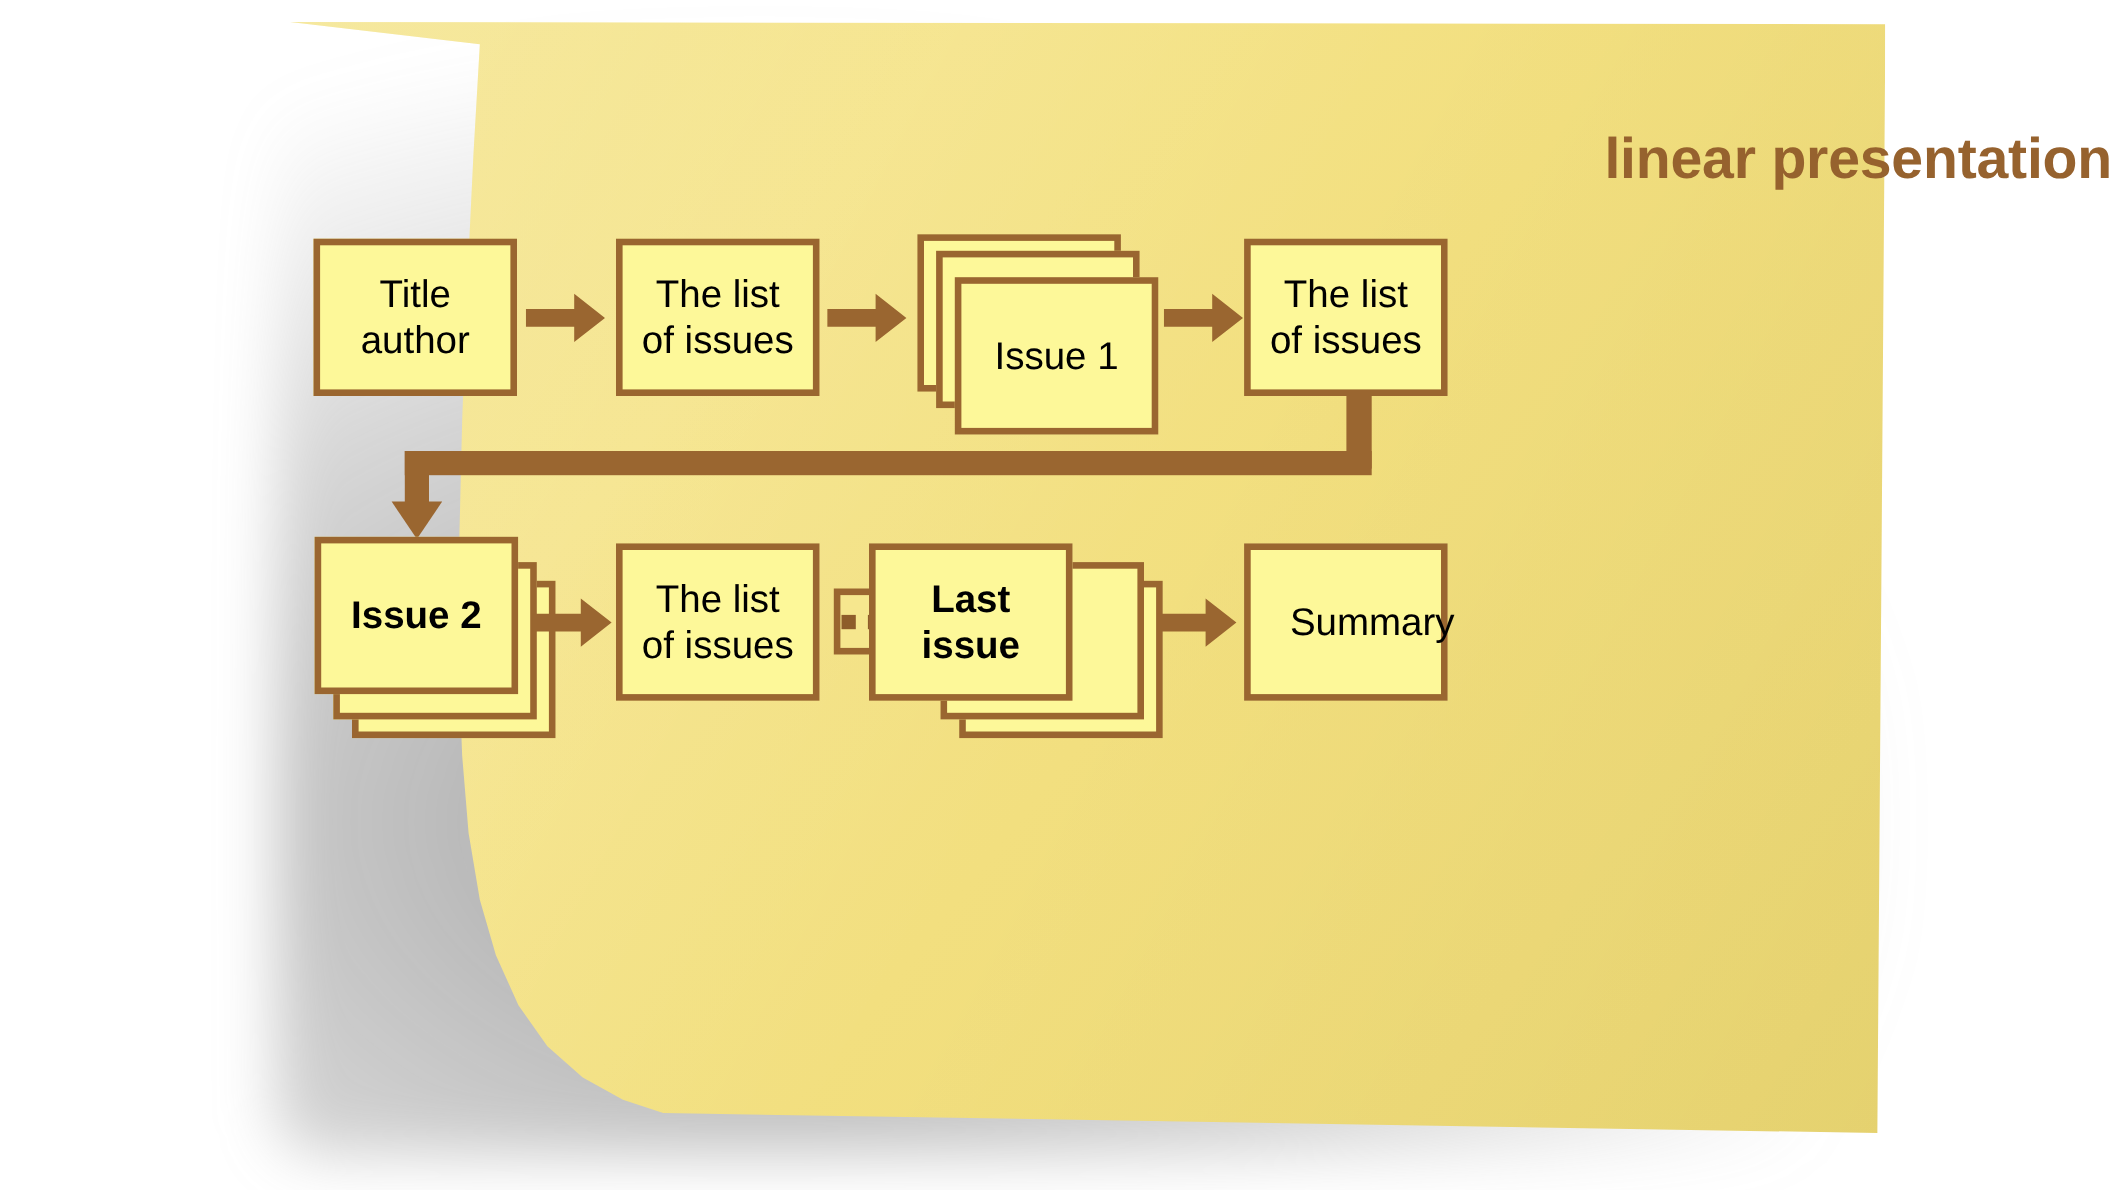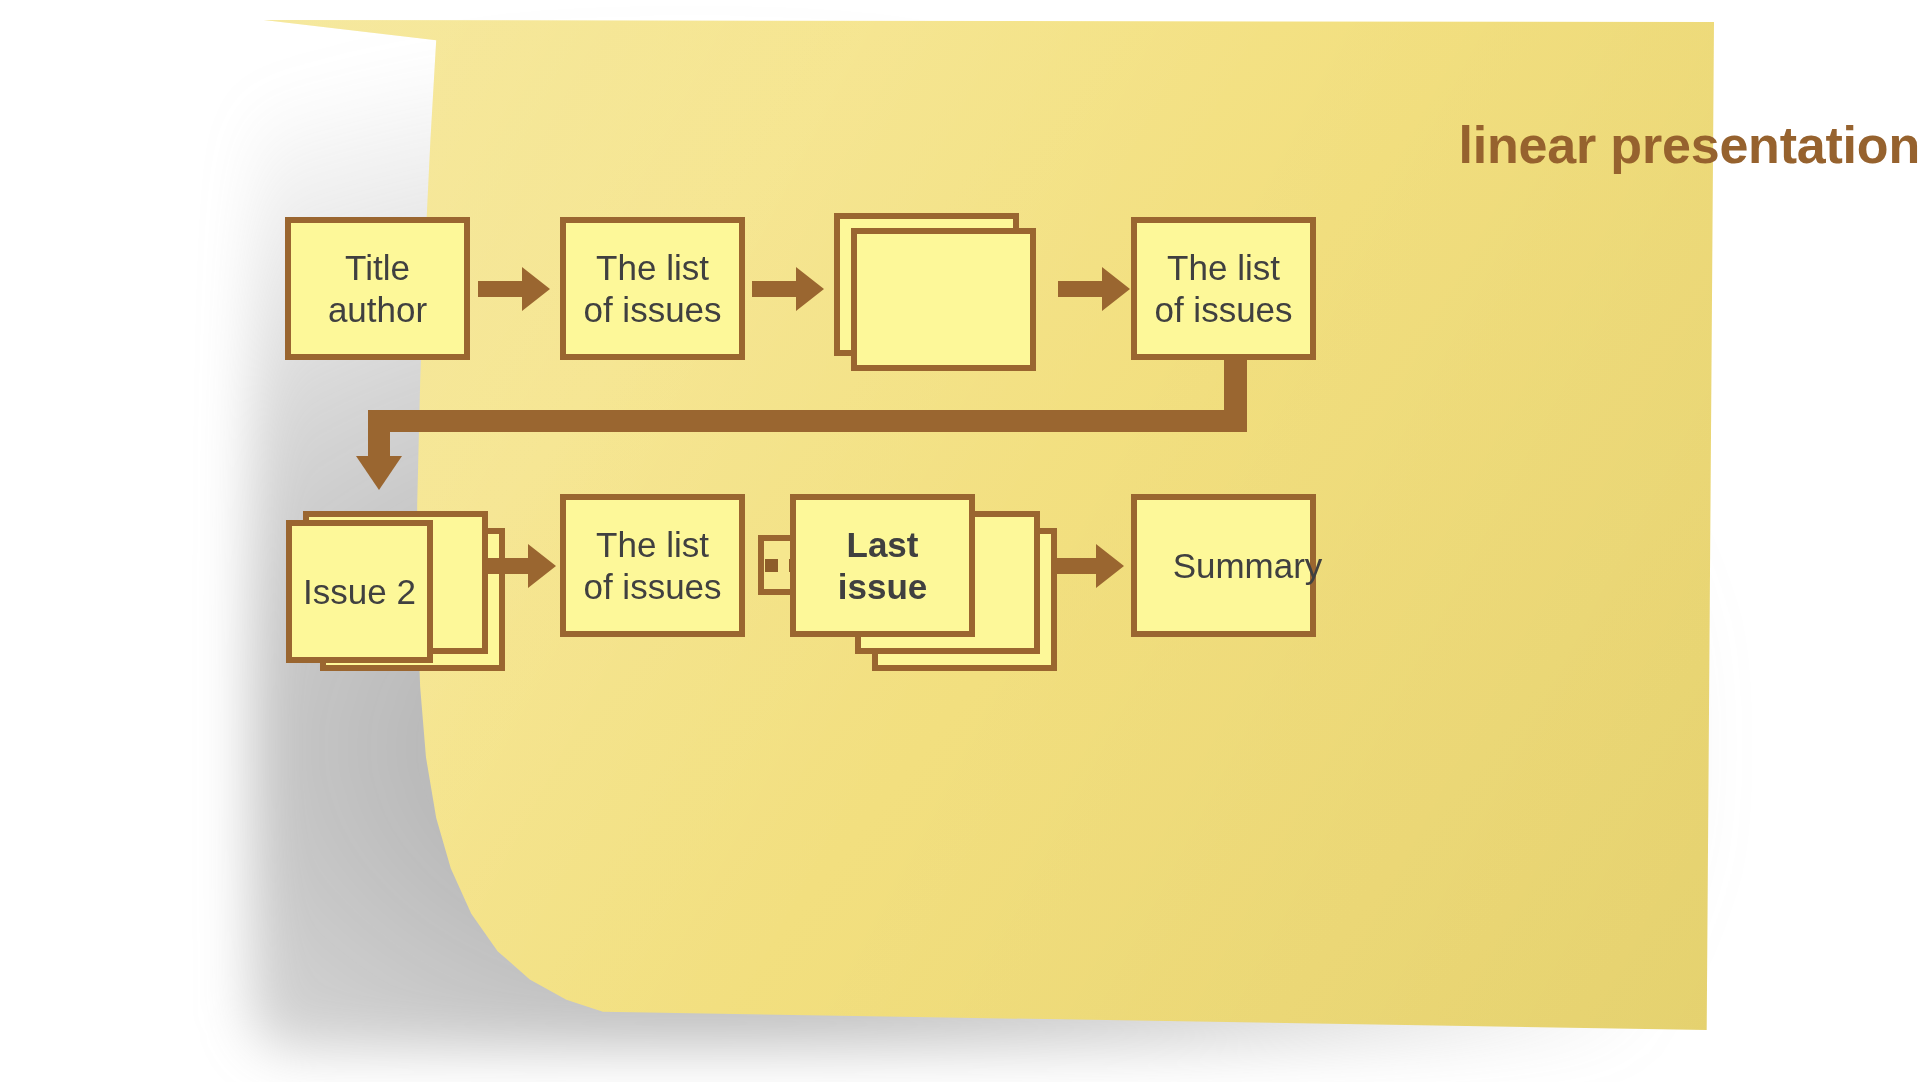--- a/index.html
+++ b/index.html
@@ -97,21 +97,21 @@
 
   
   .node {
     position: absolute;
     background: #fdf899;
     border: 6px solid #9a6630;
     display: flex;
     align-items: center;
     justify-content: center;
     text-align: center;
-    color: #404040;
+    color: #000000;
     font-size: 35px;
     line-height: 1.18;
     z-index: 6;
     white-space: pre-line;
   }
 
   
   .ghost {
     position: absolute;
     background: #fdf899;
@@ -166,20 +166,21 @@
 
     <div class="node" style="left:560px; top:217px; width:185px; height:143px;">The list
 of issues</div>
 
     <svg class="arrow" style="left:752px; top:264px;" width="74" height="50" viewBox="0 0 74 50">
       <path d="M0 17 H44 V3 L72 25 L44 47 V33 H0 Z" fill="#9a6630"></path>
     </svg>
 
     <div class="ghost" style="left:834px; top:213px; width:185px; height:143px;"></div>
     <div class="ghost" style="left:851px; top:228px; width:185px; height:143px;"></div>
+    <div class="node" style="left:868px; top:252px; width:185px; height:143px;">Issue 1</div>
 
     <svg class="arrow" style="left:1058px; top:264px;" width="74" height="50" viewBox="0 0 74 50">
       <path d="M0 17 H44 V3 L72 25 L44 47 V33 H0 Z" fill="#9a6630"></path>
     </svg>
 
     <div class="node" style="left:1131px; top:217px; width:185px; height:143px;">The list
 of issues</div>
 
     <svg class="arrow" style="left:345px; top:356px; z-index:5;" width="910" height="140" viewBox="0 0 910 140">
 
@@ -189,21 +190,21 @@
 
       <rect x="23" y="54" width="879" height="22" fill="#9a6630"></rect>
 
       <rect x="23" y="54" width="22" height="52" fill="#9a6630"></rect>
 
       <path d="M11 100 L57 100 L34 134 Z" fill="#9a6630"></path>
     </svg>
 
     <div class="ghost" style="left:320px; top:528px; width:185px; height:143px;"></div>
     <div class="ghost" style="left:303px; top:511px; width:185px; height:143px;"></div>
-    <div class="node" style="left:286px; top:520px; width:147px; height:143px;">Issue 2</div>
+    <div class="node" style="left:286px; top:488px; width:185px; height:143px;font-weight:bold;">Issue 2</div>
 
     <svg class="arrow" style="left:484px; top:541px;" width="74" height="50" viewBox="0 0 74 50">
       <path d="M0 17 H44 V3 L72 25 L44 47 V33 H0 Z" fill="#9a6630"></path>
     </svg>
 
     <div class="node" style="left:560px; top:494px; width:185px; height:143px;">The list
 of issues</div>
 
     <div class="ellipsis-box" style="left:758px; top:535px; width:74px; height:60px;">
       <span class="dot"></span>

